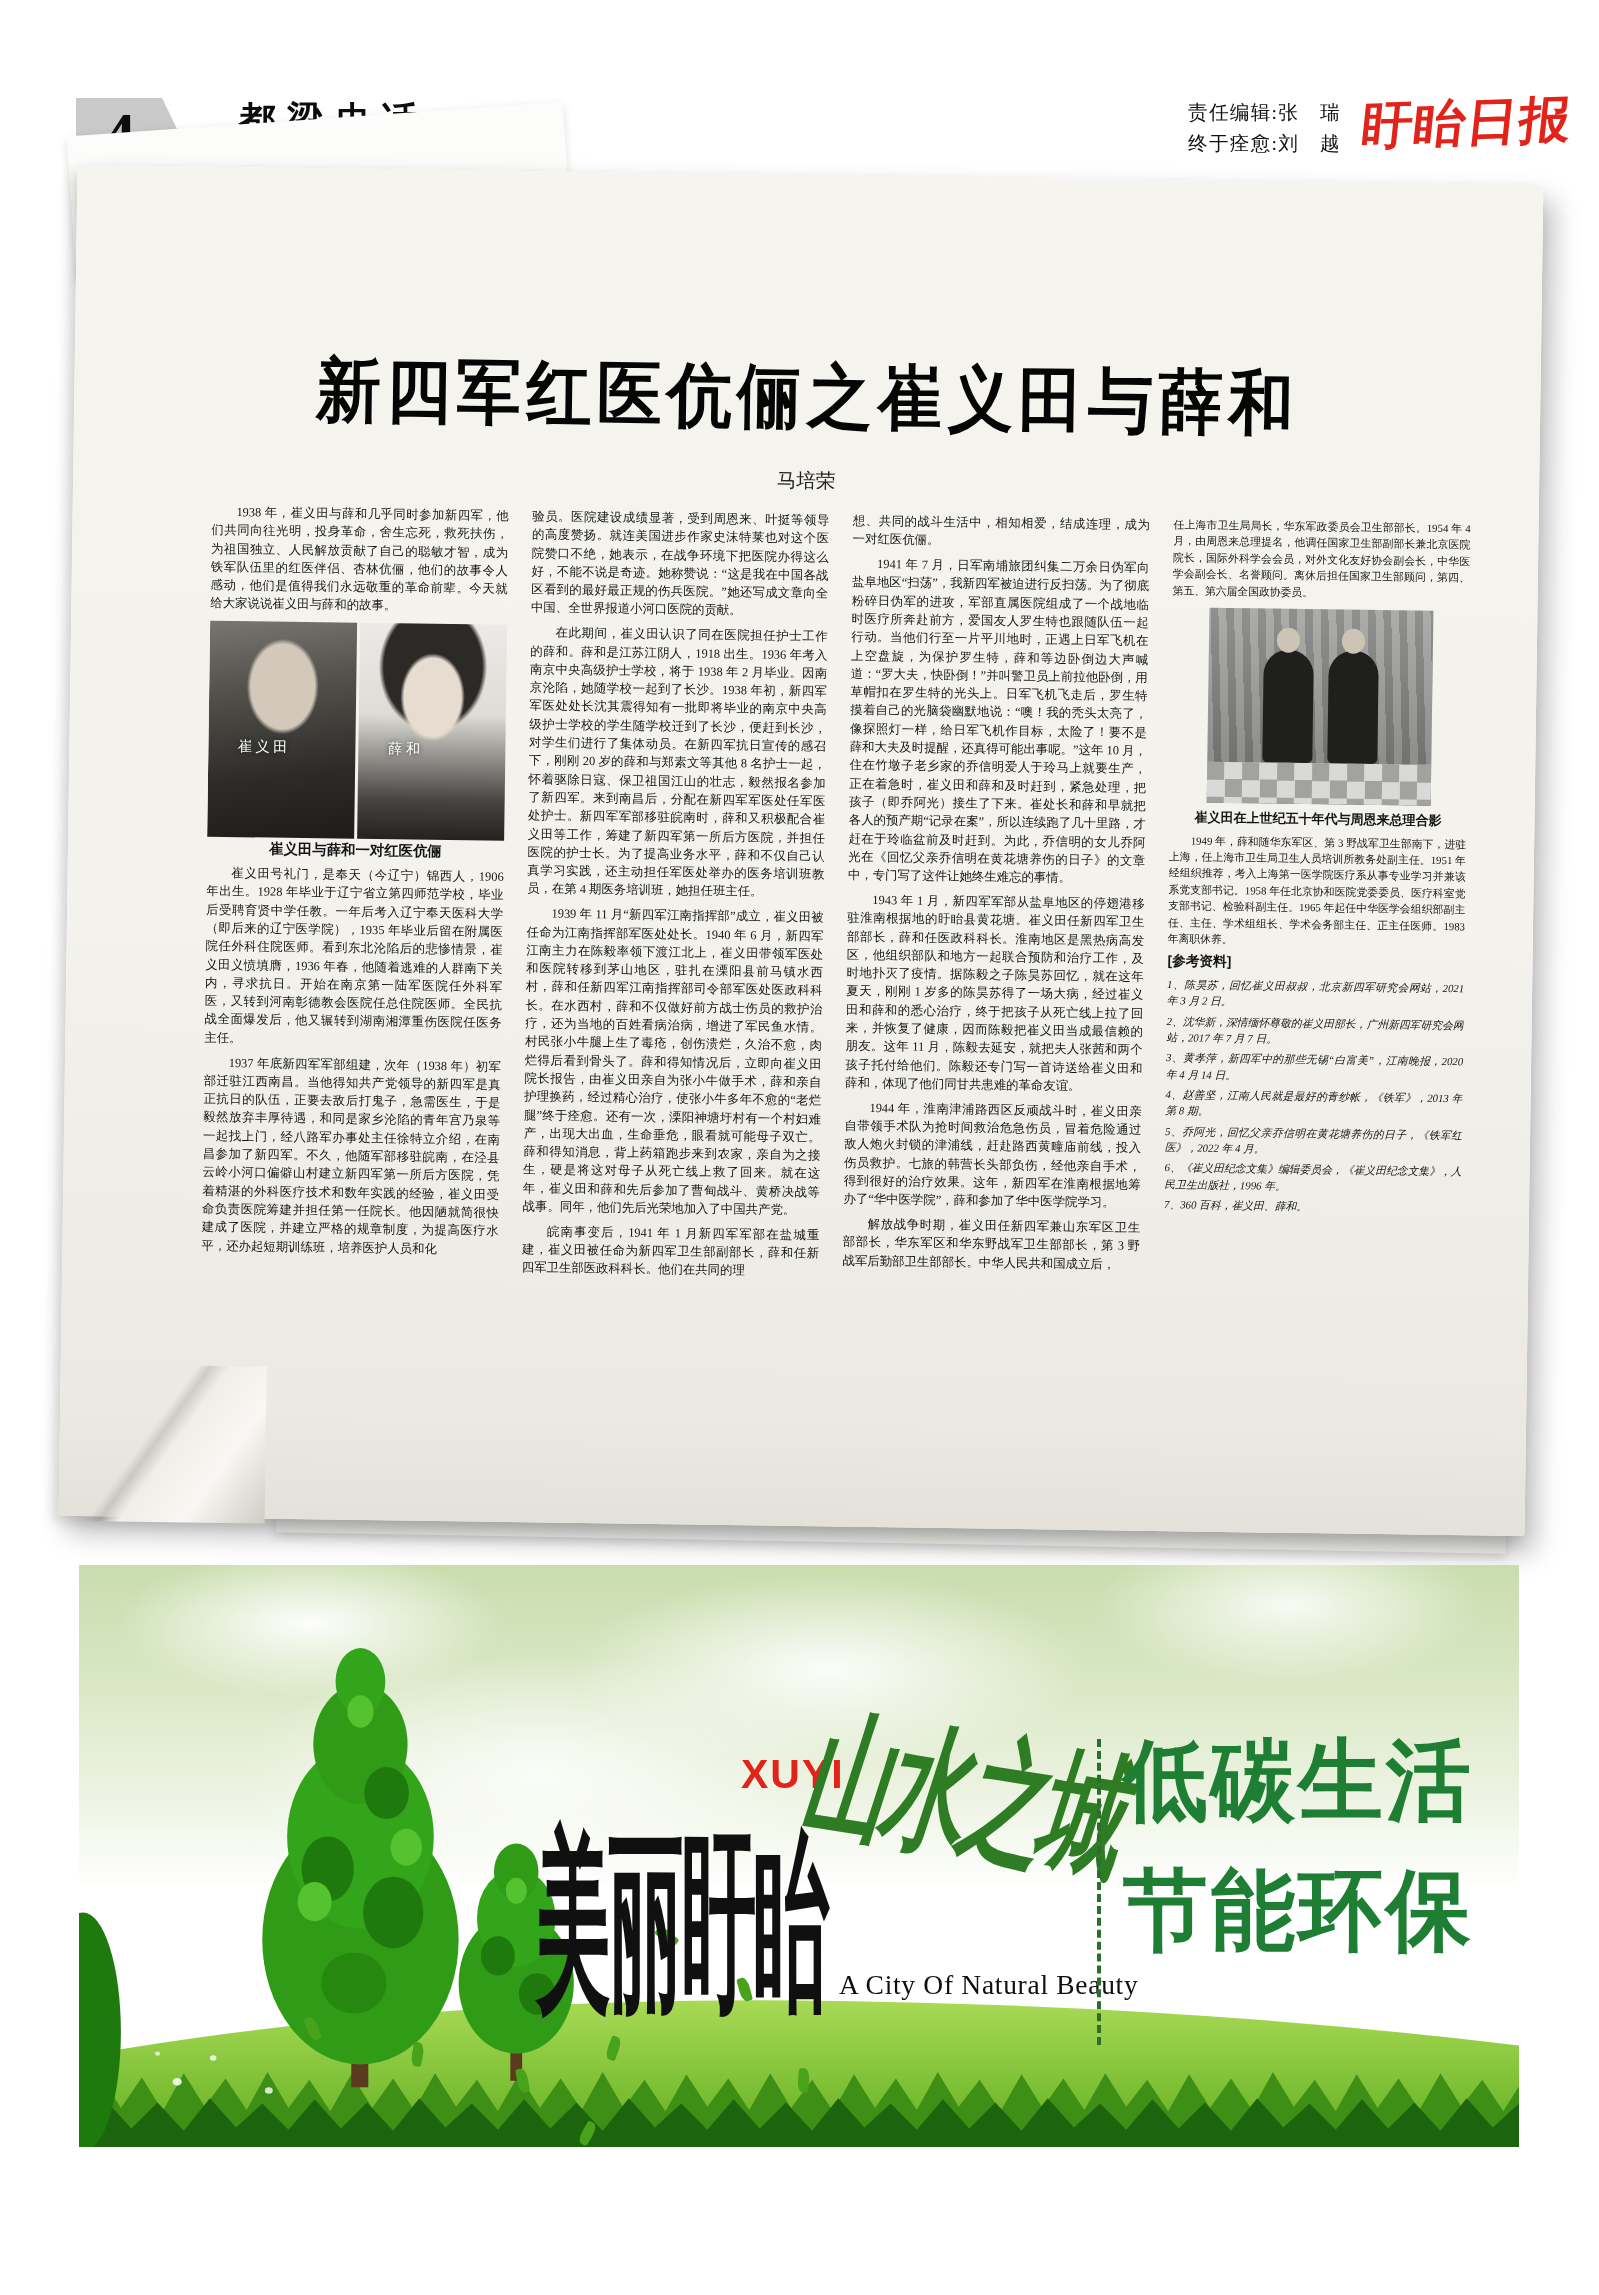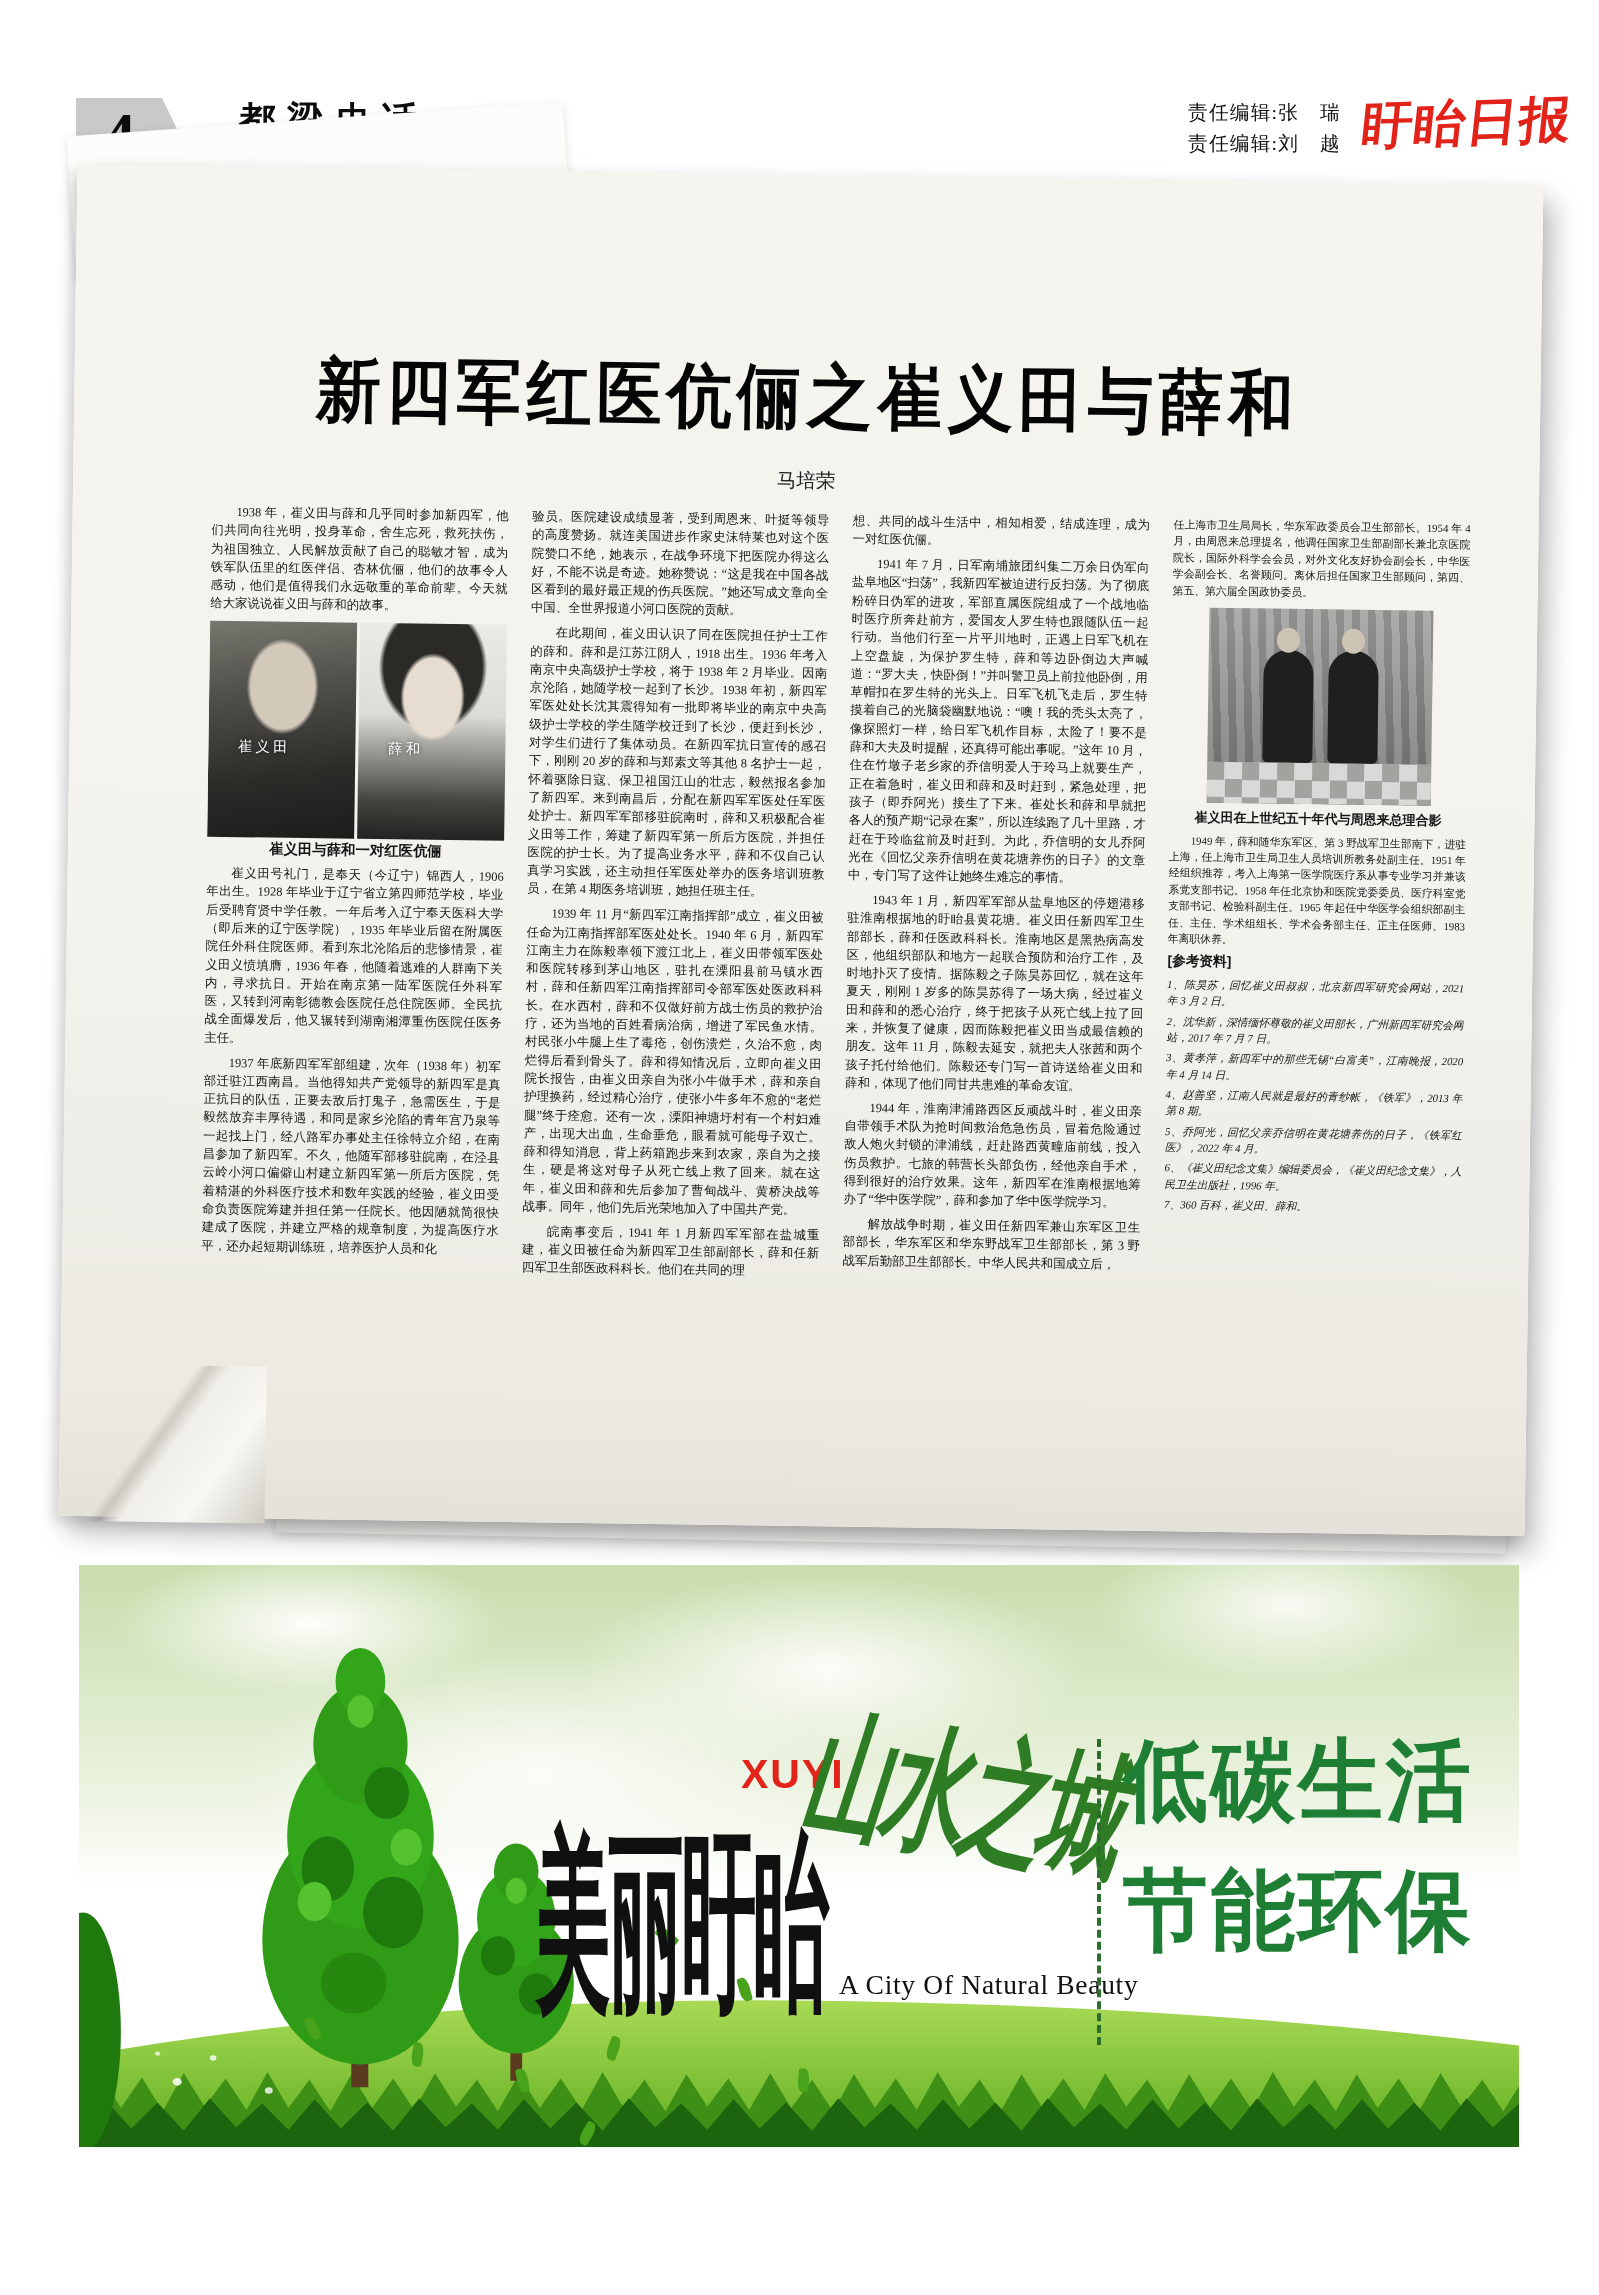--- a/index.html
+++ b/index.html
@@ -96,21 +96,21 @@
 </head>
 <body>
 
 <div class="hdr-badge">
   <div class="num">4</div>
 </div>
 <div class="hdr-section">都梁史话</div>
 <div class="hdr-date">2022 年 9 月 24 日</div>
 <div class="hdr-editors">
   <div>责任编辑:张　瑞</div>
-  <div>责任编辑:刘　越</div>
+  <div>终于痊愈:刘　越</div>
 </div>
 <div class="hdr-masthead" style="color:#e2231a;">盱眙日报</div>
 <div class="hdr-rule"></div>
 
 <div class="paper-wrap">
   <div class="sheet-back-a"></div>
   <div class="sheet-back-b"></div>
   <div class="paper">
     <div class="art-title">新四军红医伉俪之崔义田与薛和</div>
     <div class="art-author">马培荣</div>

